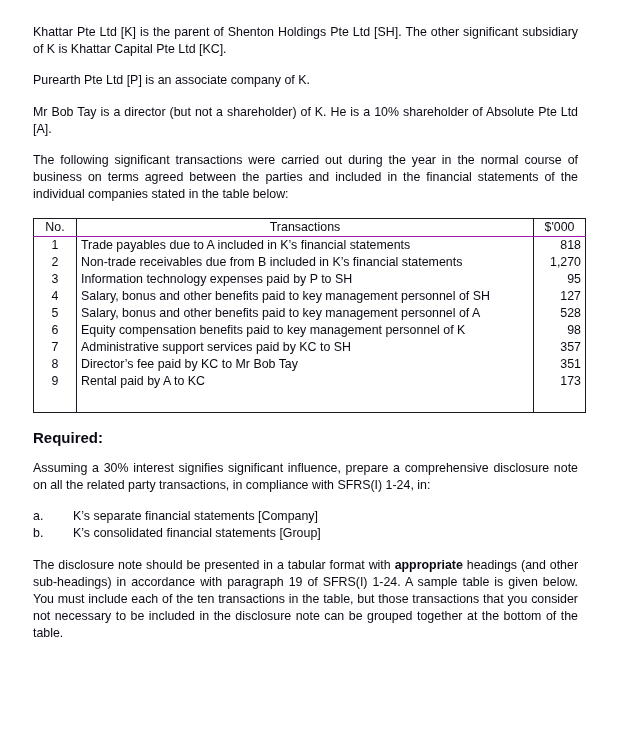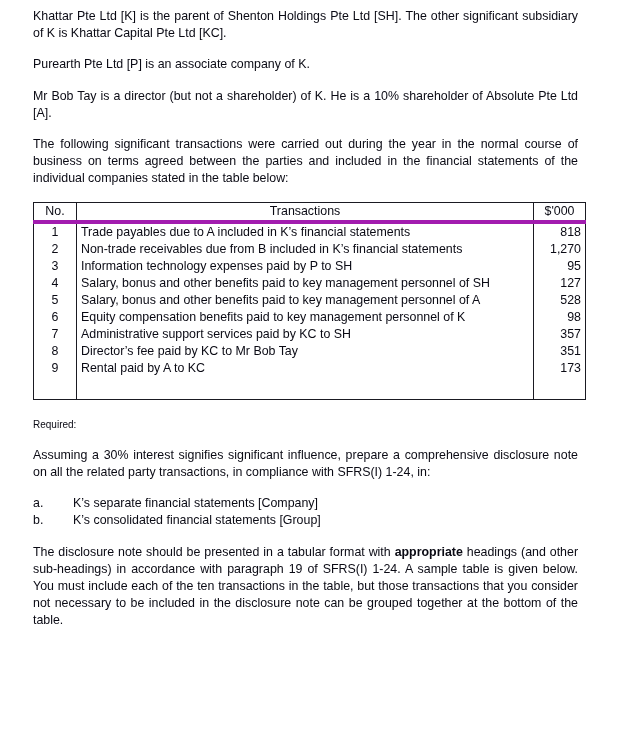--- a/index.html
+++ b/index.html
@@ -12,37 +12,37 @@
     height: 749px;
     overflow: hidden;
     font-family: "Liberation Sans", sans-serif;
     color: #0a0a14;
   }
   .page {
     position: relative;
     width: 618px;
     height: 749px;
     box-sizing: border-box;
-    padding: 8px 40px 0 33px;
+    padding: 24px 40px 0 33px;
   }
   p.para {
     margin: 0 0 14px 0;
     font-size: 12.4px;
     line-height: 17.2px;
     text-align: justify;
     text-justify: inter-word;
   }
   p.para:last-child { margin-bottom: 9px; }
   .tight { margin-bottom: 0; }
 
   .required-head {
     margin: 0 0 14px 0;
-    font-size: 10px;
+    font-size: 15px;
     line-height: 17.2px;
-    font-weight: normal;
+    font-weight: bold;
   }
 
   
   .tbl-wrap {
     margin: 3px 0 16px 0;
   }
   table.tx {
     border-collapse: collapse;
     width: 527px;
     table-layout: fixed;
@@ -62,21 +62,21 @@
   }
   .col-no    { width: 34px;  text-align: center; }
   .col-tx    { width: 448px; text-align: left; }
   .col-amt   { width: 43px;  text-align: right; }
   th.col-tx  { text-align: center; }
   th.col-amt { text-align: center; }
   th.col-no  { text-align: center; }
   tr.blank td { height: 22px; }
   table.tx tr td { border-top: none; border-bottom: none; }
   table.tx tr:last-child td { border-bottom: 1px solid #1a1a22; }
-  table.tx thead th { border-bottom: 4px solid #a21caf; }
+  table.tx thead th { border-bottom: 1px solid #a21caf; }
 
   
   .alist {
     margin: 0 0 14px 0;
     padding: 0;
     list-style: none;
     font-size: 12.4px;
     line-height: 17.2px;
   }
   .alist li {

